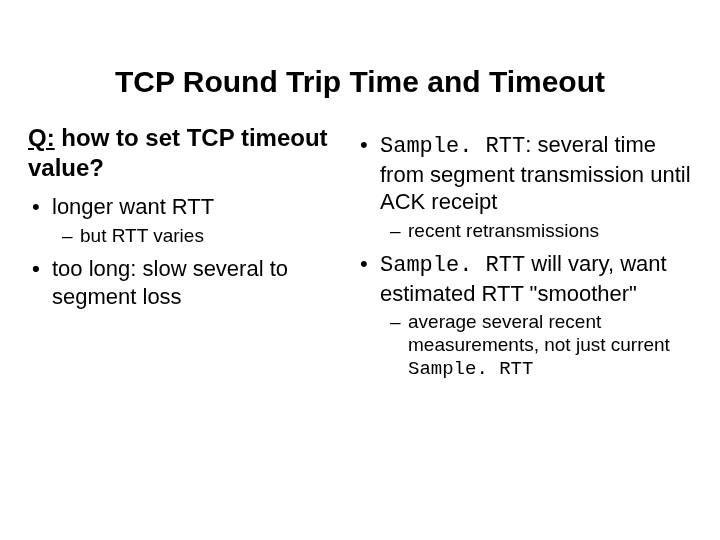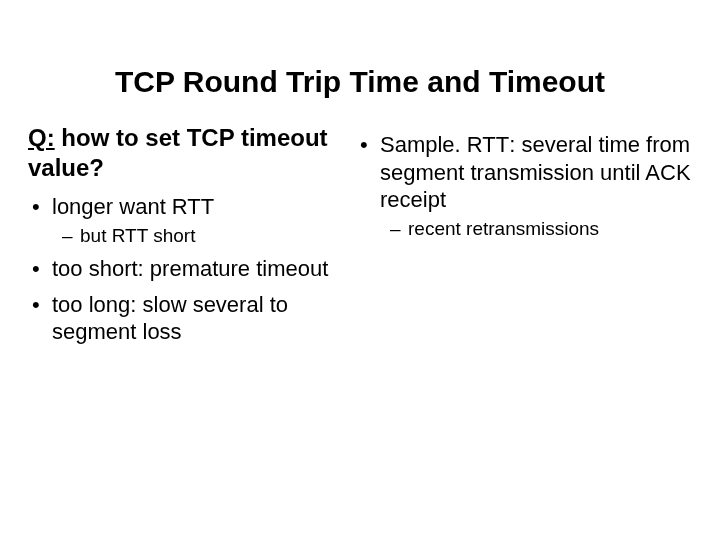--- a/index.html
+++ b/index.html
@@ -74,57 +74,64 @@
     padding-left: 20px;
     margin: 2px 0;
   }
   ul.lvl2 > li::before {
     content: "–";
     position: absolute;
     left: 2px;
     top: 0;
   }
   .code {
-    font-family: Liberation Sans, sans-serif;
+    font-family: Liberation Mono, monospace;
   }
 </style>
 </head>
 <body>
 
 <div class="slide">
 
   <div class="title">TCP Round Trip Time and Timeout</div>
 
   <div class="cols">
 
     <div class="col-left">
       <div class="q">
         <span class="q-label">Q:</span><span> how to set TCP timeout value?</span>
       </div>
       <ul class="lvl1">
         <li>
           <span>longer want RTT</span>
           <ul class="lvl2">
-            <li><span>but RTT short</span></li>
+            <li><span>but RTT varies</span></li>
           </ul>
         </li>
         <li>
-          <span>too short: premature timeout</span>
         </li>
         <li>
           <span>too long: slow several to segment loss</span>
         </li>
       </ul>
     </div>
 
     <div class="col-right">
       <ul class="lvl1">
         <li>
           <span class="code">Sample. RTT</span><span>: several time from segment transmission until ACK receipt</span>
           <ul class="lvl2">
             <li><span>recent retransmissions</span></li>
           </ul>
         </li>
+        <li>
+          <span class="code">Sample. RTT</span><span> will vary, want estimated RTT "smoother"</span>
+          <ul class="lvl2">
+            <li>
+              <span>average several recent measurements, not just current </span><span class="code">Sample. RTT</span>
+            </li>
+          </ul>
+        </li>
       </ul>
     </div>
 
   </div>
 </div>
 
 </body></html>

